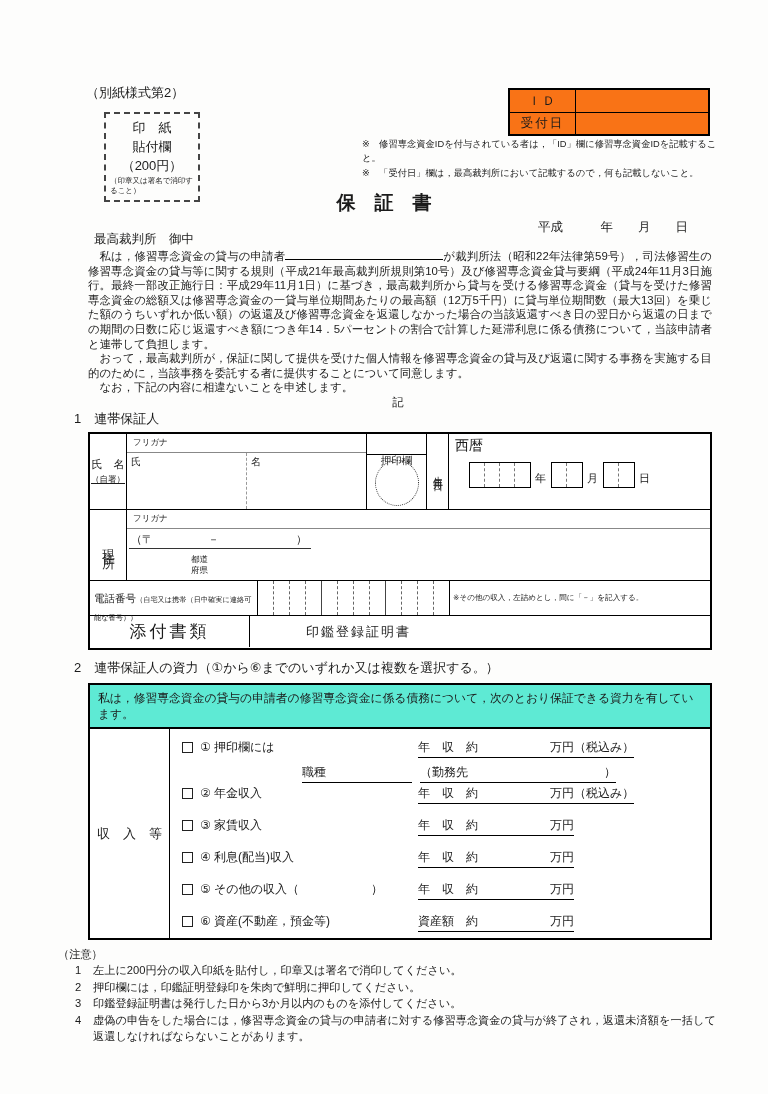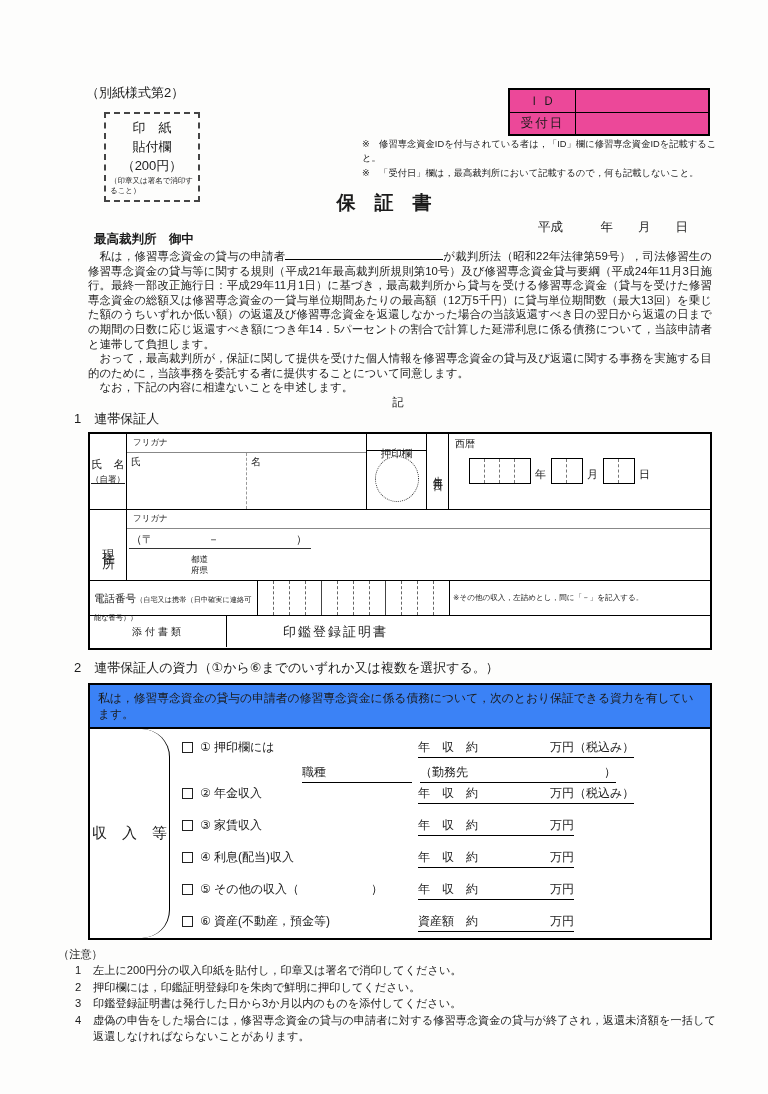--- a/index.html
+++ b/index.html
@@ -18,31 +18,31 @@
   
   .form-label { left:86px; top:84px; font-size:13px; }
   .stamp-box {
     left:104px; top:112px; width:96px;
     border:2px dashed #444; padding:5px 4px 4px;
     text-align:center; line-height:1.45; font-size:13px;
   }
   .stamp-box .stamp-note { font-size:7.5px; text-align:left; line-height:1.35; margin-top:0; }
 
   
-  .id-table { left:508px; top:88px; width:202px; border:2px solid #000; background:#ec4899; }
+  .id-table { left:508px; top:88px; width:202px; border:2px solid #000; background:#f97316; }
   .id-row { display:flex; height:22px; }
   .id-row + .id-row { border-top:1.5px solid #000; }
   .id-label { width:66px; border-right:1.5px solid #000; display:flex; align-items:center; justify-content:center; font-size:12.5px; letter-spacing:2px; }
   .id-value { flex:1; }
 
   .top-notes { left:362px; top:137px; width:372px; font-size:9.3px; line-height:1.55; }
 
   .doc-title { left:0; top:190px; width:100%; text-align:center; font-size:19px; font-weight:bold; }
   .date-line { right:80px; top:219px; font-size:12.5px; }
-  .addressee { left:94px; top:231px; font-size:12.5px;font-weight:bold; }
+  .addressee { left:94px; top:231px; font-size:12.5px; }
 
   .body-text { left:88px; top:249px; width:624px; font-size:11.4px; line-height:14.6px; text-align:justify; }
   .blank-line { display:inline-block; width:158px; height:11px; border-bottom:1.6px solid #000; vertical-align:baseline; }
   .ki { text-align:center; letter-spacing:4px; }
 
   .sec-heading { font-size:13px; }
   .sec1-heading { left:74px; top:410px; }
   .sec2-heading { left:74px; top:659px; }
 
   
@@ -55,27 +55,27 @@
   .cell-name-label { width:37px; border-right:1px solid #000; display:flex; flex-direction:column; align-items:center; justify-content:center; gap:2px; }
   .cell-name-label .nm { font-size:11px; }
   .cell-name-label .ns { font-size:8.5px;text-decoration:underline; }
   .cell-name-main { width:240px; border-right:1px solid #000; display:flex; flex-direction:column; }
   .furi-strip { height:19px; border-bottom:1px solid #888; font-size:8.5px; padding:3px 0 0 6px; color:#222; }
   .name-fields { flex:1; display:flex; font-size:10px; }
   .name-fields .sei { flex:1; border-right:1px dashed #999; padding:2px 4px; }
   .name-fields .mei { flex:1; padding:2px 4px; }
 
   .cell-seal { width:60px; border-right:1px solid #000; display:flex; flex-direction:column; }
-  .seal-label { height:17px; border-bottom:1px solid #000; text-align:center; font-size:10.5px; padding-top:13px; }
+  .seal-label { height:17px; border-bottom:1px solid #000; text-align:center; font-size:10.5px; padding-top:20px; }
   .seal-circle { width:44px; height:46px; border:1.6px dotted #333; border-radius:50%; margin:5px auto 0; }
 
   .cell-birth-label { width:22px; border-right:1px solid #000; display:flex; align-items:center; justify-content:center;
     writing-mode:vertical-rl; text-orientation:upright; font-size:10px; letter-spacing:2px; }
   .cell-date { flex:1; padding:3px 4px 0 6px; }
-  .era-label { font-size:10px; }
+  .era-label { font-size:14px; }
   .date-boxes { display:flex; align-items:center; margin:7px 0 0 14px; font-size:11px; }
   .dbox { display:flex; border:1.6px solid #000; height:26px; background:#fff; }
   .dbox .c { width:15px; border-right:1px dashed #777; }
   .dbox .c:last-child { border-right:none; }
   .dunit { margin:6px 5px 0 4px; }
 
   .cell-addr-label { width:37px; border-right:1px solid #000; display:flex; align-items:center; justify-content:center;
     writing-mode:vertical-rl; text-orientation:upright; font-size:12.5px; letter-spacing:4px; }
   .cell-addr-main { flex:1; display:flex; flex-direction:column; }
   .postal-line { font-size:11px; margin:3px 0 0 2px; }
@@ -84,28 +84,28 @@
 
   .cell-phone-label { width:168px; border-right:1px solid #000; padding:7px 2px 0 4px; }
   .cell-phone-label .pl { font-size:10.5px; }
   .cell-phone-label .ps { font-size:7.2px; }
   .cell-phone-grid { width:192px; border-right:1px solid #000; display:flex; }
   .cell-phone-grid .pc { flex:1; border-right:1px dashed #666; }
   .cell-phone-grid .pc:nth-child(4n) { border-right:1px solid #444; }
   .cell-phone-grid .pc:last-child { border-right:none; }
   .cell-phone-note { flex:1; display:flex; align-items:center; font-size:7.6px; padding:0 3px; }
 
-  .cell-attach-label { width:137px; border-right:1px solid #000; display:flex; align-items:center; justify-content:center; font-size:10px; letter-spacing:3px; }
+  .cell-attach-label { width:160px; border-right:1px solid #000; display:flex; align-items:center; justify-content:center; font-size:17px; letter-spacing:3px; }
   .cell-attach-value { flex:1; display:flex; align-items:center; font-size:13px; letter-spacing:2px; padding-left:56px; }
 
   
-  .statement-box { left:88px; top:683px; width:624px; border:2px solid #000; background:#3b82f6; font-size:11.8px; padding:6px 6px 6px 8px; }
+  .statement-box { left:88px; top:683px; width:624px; border:2px solid #000; background:#5eead4; font-size:11.8px; padding:6px 6px 6px 8px; }
 
   .table2 { left:88px; top:727px; width:624px; height:213px; border:2.5px solid #000; background:#fff; display:flex; }
-  .income-header { width:80px; border-right:1px solid #000; display:flex; align-items:center; justify-content:center; font-size:15px;border-radius:28px; }
+  .income-header { width:80px; border-right:1px solid #000; display:flex; align-items:center; justify-content:center; font-size:13px; }
   .income-items { flex:1; padding:10px 12px 6px 12px; }
   .income-row { display:flex; align-items:flex-start; }
   .income-row + .income-row { margin-top:13px; }
   .item-left { width:236px; display:flex; align-items:center; gap:7px; font-size:12px; }
   .cb { width:11px; height:11px; border:1.4px solid #222; flex:0 0 auto; background:#fff; }
   .money { display:flex; align-items:flex-end; border-bottom:1.4px solid #000; font-size:12px; padding-bottom:1px; }
   .money .gap { display:inline-block; width:72px; }
   .occupation-line { display:flex; margin:6px 0 2px 120px; font-size:12px; }
   .occ-seg1 { display:inline-block; width:110px; border-bottom:1.4px solid #000; padding-bottom:1px; }
   .occ-seg2 { display:flex; justify-content:space-between; width:196px; border-bottom:1.4px solid #000; padding-bottom:1px; margin-left:8px; }

